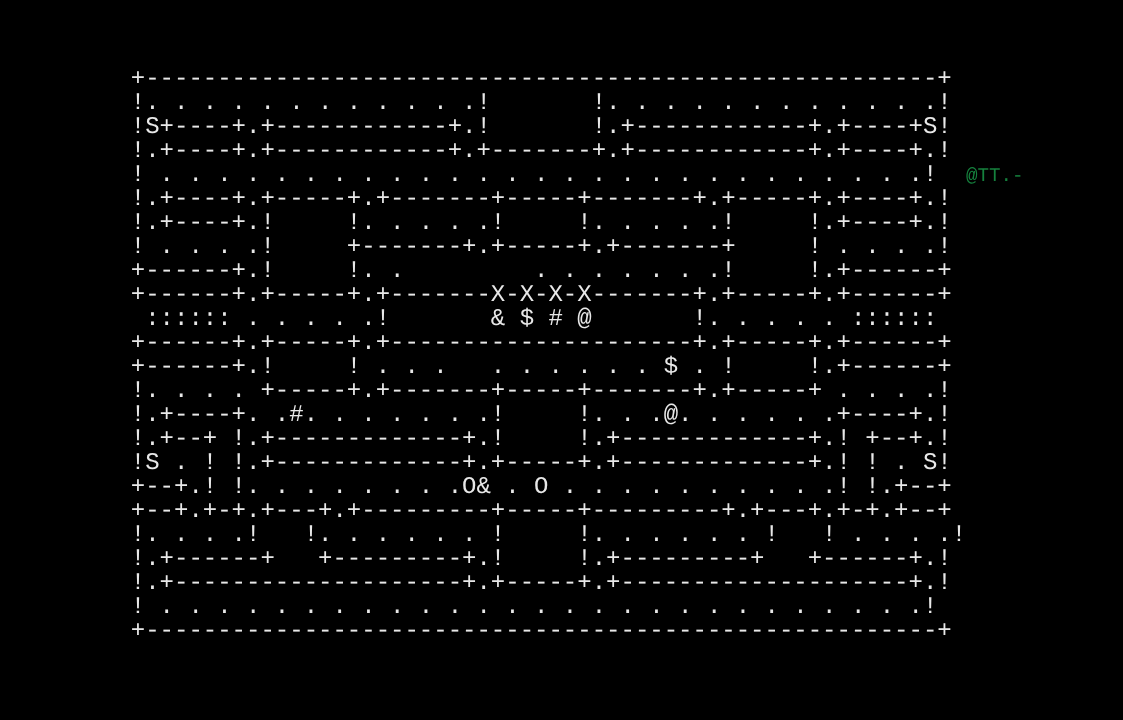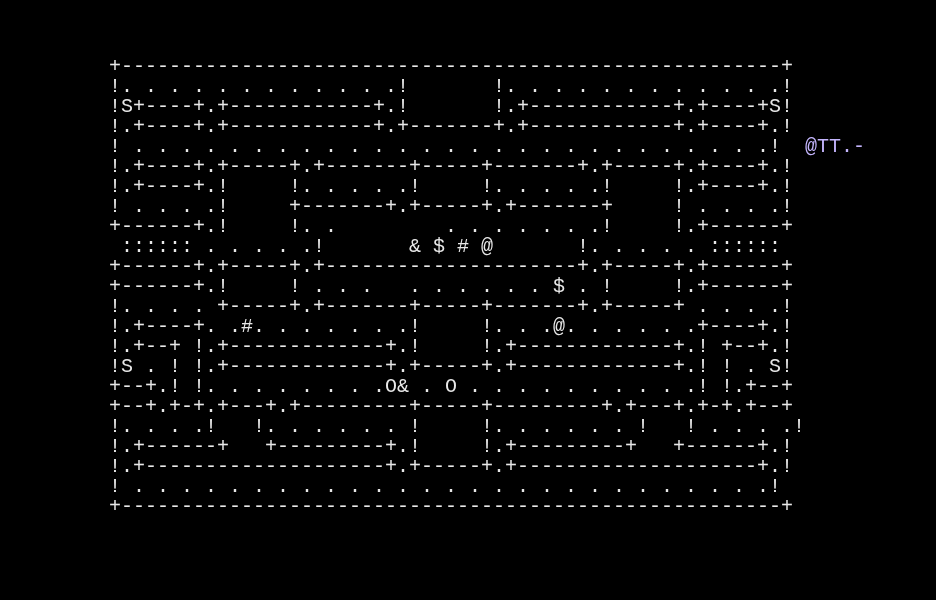--- a/index.html
+++ b/index.html
@@ -32,39 +32,40 @@
     padding: 0;
     letter-spacing: 0;
   }
   .status {
     position: absolute;
     left: 805px;
     top: 137px;
     height: 20px;
     line-height: 20px;
     font-family: "Liberation Mono", "DejaVu Sans Mono", monospace;
-    font-size: 20px;
-    color: #c4b5fd;
+    font-size: 16px;
+    color: #15803d;
     white-space: pre;
     margin: 0;
   }
 </style>
 </head>
 <body>
 
 <div class="board">
   <div class="row">+-------------------------------------------------------+</div>
   <div class="row">!. . . . . . . . . . . .!       !. . . . . . . . . . . .!</div>
   <div class="row">!S+----+.+------------+.!       !.+------------+.+----+S!</div>
   <div class="row">!.+----+.+------------+.+-------+.+------------+.+----+.!</div>
   <div class="row">! . . . . . . . . . . . . . . . . . . . . . . . . . . .!</div>
   <div class="row">!.+----+.+-----+.+-------+-----+-------+.+-----+.+----+.!</div>
   <div class="row">!.+----+.!     !. . . . .!     !. . . . .!     !.+----+.!</div>
   <div class="row">! . . . .!     +-------+.+-----+.+-------+     ! . . . .!</div>
   <div class="row">+------+.!     !. .         . . . . . . .!     !.+------+</div>
+  <div class="row">+------+.+-----+.+-------X-X-X-X-------+.+-----+.+------+</div>
   <div class="row"> :::::: . . . . .!       &amp; $ # @       !. . . . . :::::: </div>
   <div class="row">+------+.+-----+.+---------------------+.+-----+.+------+</div>
   <div class="row">+------+.!     ! . . .   . . . . . . $ . !     !.+------+</div>
   <div class="row">!. . . . +-----+.+-------+-----+-------+.+-----+ . . . .!</div>
   <div class="row">!.+----+. .#. . . . . . .!     !. . .@. . . . . .+----+.!</div>
   <div class="row">!.+--+ !.+-------------+.!     !.+-------------+.! +--+.!</div>
   <div class="row">!S . ! !.+-------------+.+-----+.+-------------+.! ! . S!</div>
   <div class="row">+--+.! !. . . . . . . .O&amp; . O . . . . . . . . . .! !.+--+</div>
   <div class="row">+--+.+-+.+---+.+---------+-----+---------+.+---+.+-+.+--+</div>
   <div class="row">!. . . .!   !. . . . . . !     !. . . . . . !   ! . . . .!</div>

